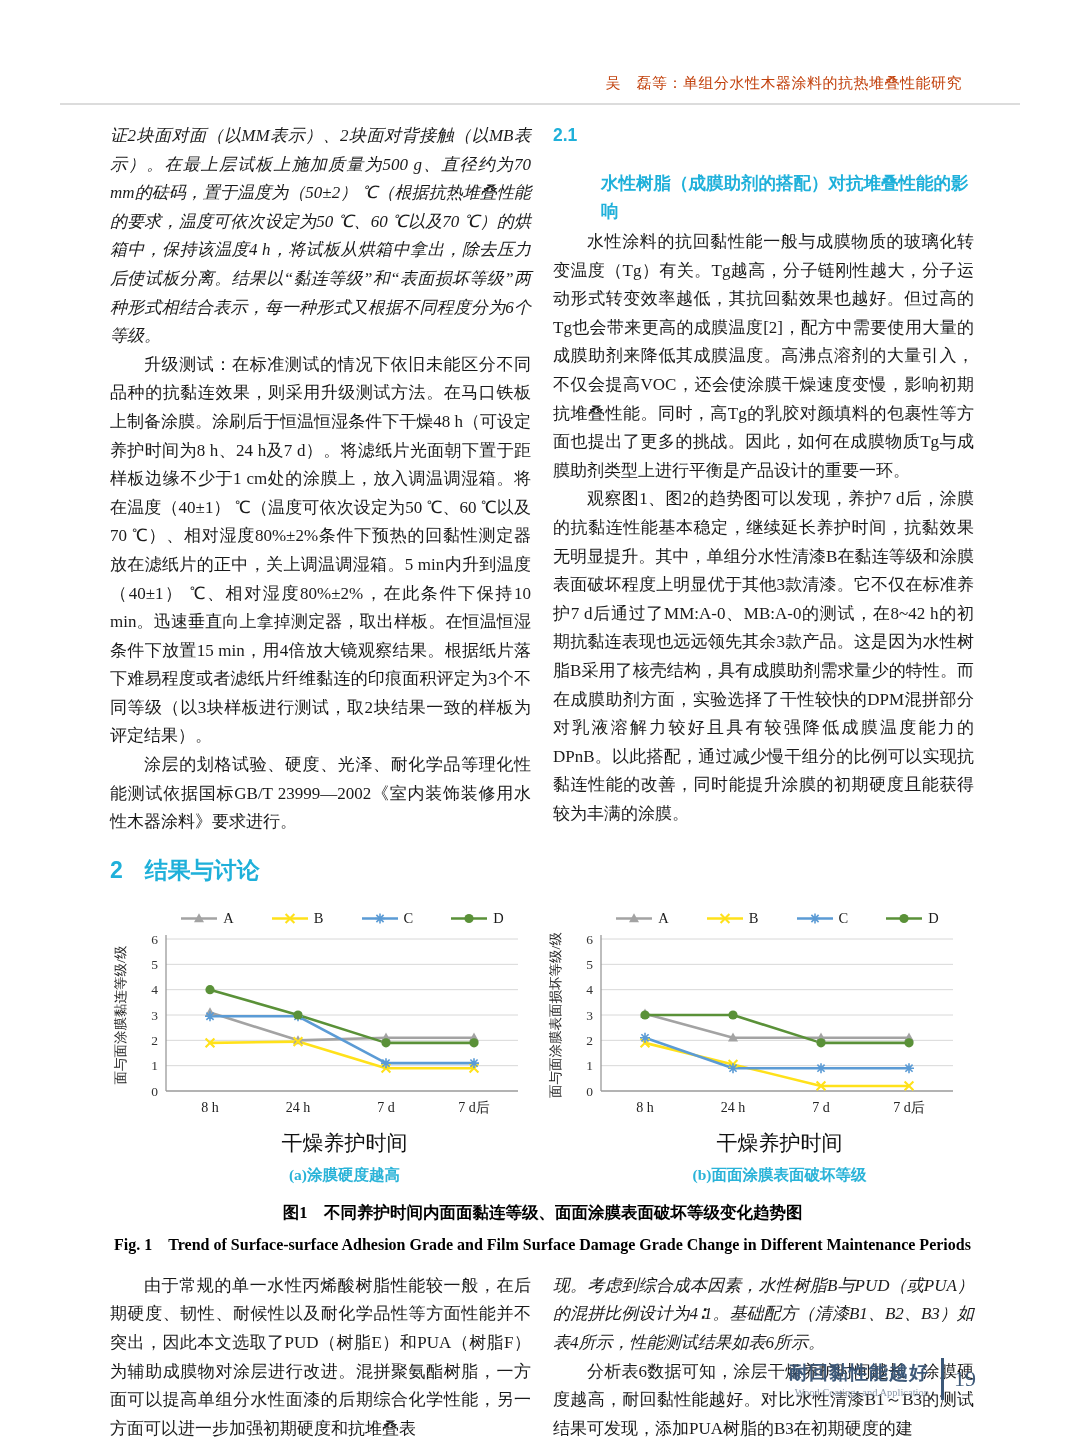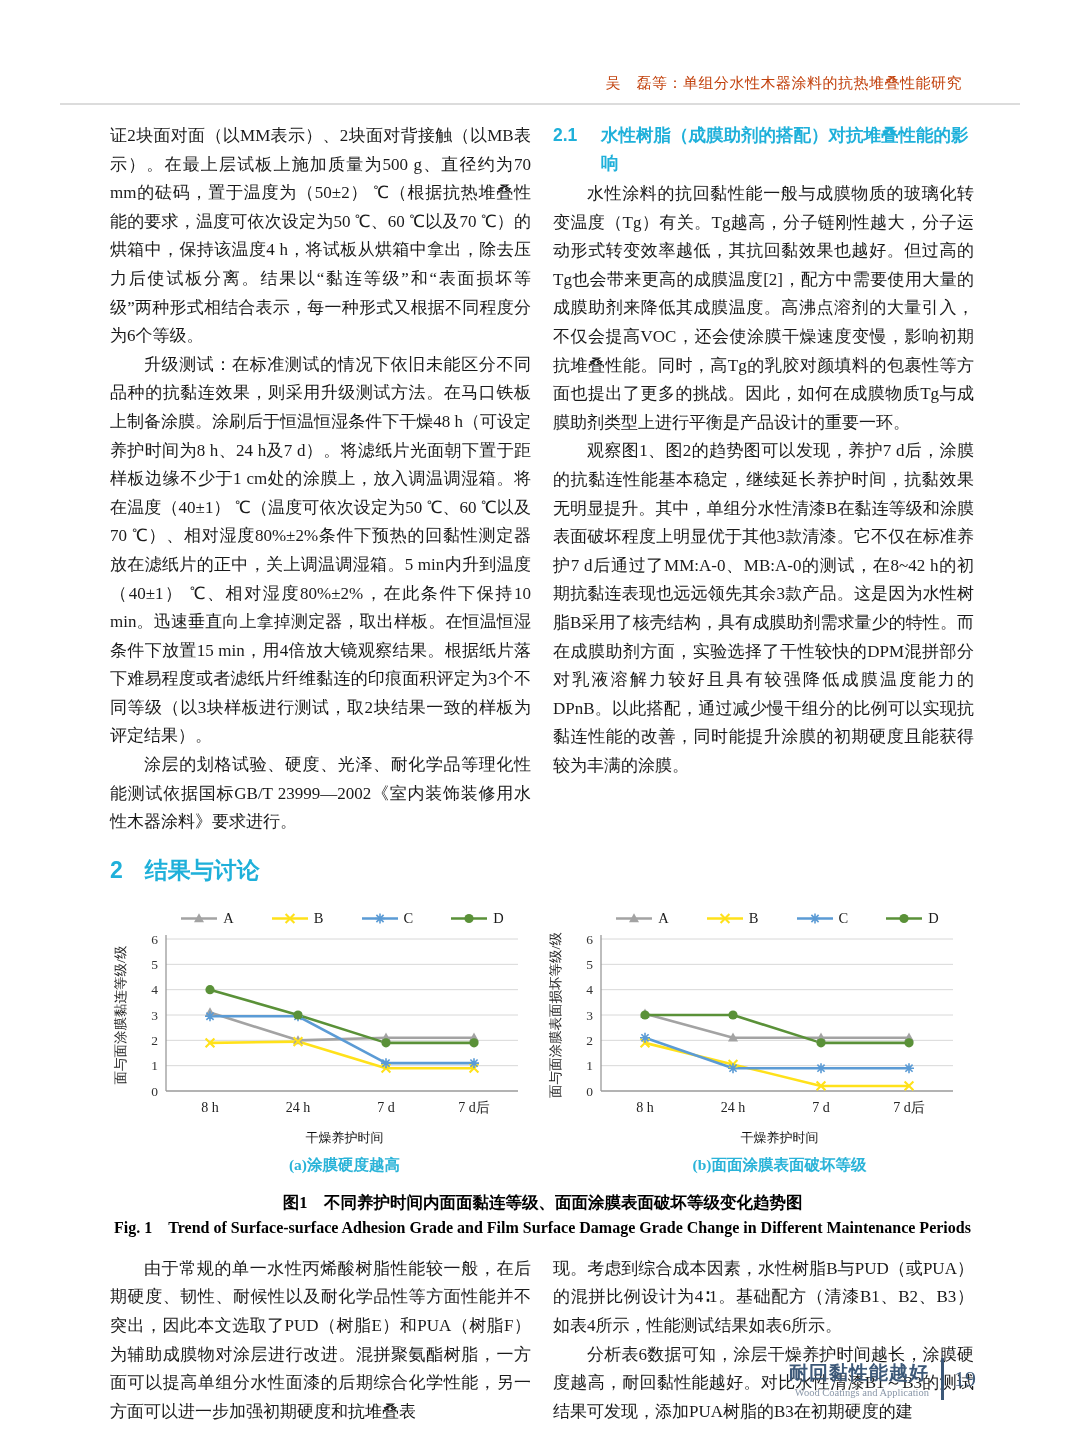--- a/index.html
+++ b/index.html
@@ -13,44 +13,44 @@
     position:absolute; top:74px; right:118px; font-size:15px; color:#c2410c;
     letter-spacing:0.5px;
   }
   .head-rule {
     position:absolute; top:103px; left:60px; right:60px; height:0;
     border-top:2px solid #dcdcdc;
   }
   .columns { display:flex; gap:22px; }
   .col { width:421px; font-size:17px; line-height:28.6px; text-align:justify; }
   .col p { margin:0; text-indent:2em; }
-  .col p.noindent { text-indent:0; }
+  .col p.noindent { text-indent:0;font-style:italic; }
   .h132 { margin:5px 0 3px; font-size:17.5px; text-indent:0; }
   .h132 .num { color:#1fb0da; font-weight:bold; font-family:"Liberation Sans",sans-serif; margin-right:14px; }
   .h132 .ttl { color:#111; }
   .h2head {
     margin:18px 0 0; font-family:"Liberation Sans",sans-serif; font-weight:bold;
     font-size:23px; color:#1fb0da; display:flex; gap:22px; line-height:30px; text-indent:0;
   }
   .h21head {
     font-family:"Liberation Sans",sans-serif; font-weight:bold; font-size:17.5px;
     color:#1fb0da; line-height:27.5px; display:flex; margin-bottom:3px; text-align:left;
   }
   .h21head .num { width:48px; flex:none; }
-  .h21head .txt { flex:1; }
+  .h21head .txt { flex:1;margin-top:48px; }
   .figwrap { margin-top:24px; }
   .figrow { display:flex; gap:14px; }
   .chart { width:421px; }
   .legend { display:flex; justify-content:center; align-items:center; gap:36px; padding-left:42px; font-size:14.5px; height:20px; }
   .legend-item { display:flex; align-items:center; gap:4px; }
   svg.plot { display:block; }
-  .xlabel { text-align:center; padding-left:48px; font-size:13px; margin-top:0; color:#111; }
+  .xlabel { text-align:center; padding-left:48px; font-size:21px; margin-top:0; color:#111; }
   .subcaption { text-align:center; padding-left:48px; font-size:15.5px; font-weight:bold; color:#2ab3d8; margin-top:8px; }
   .figcap-cn { text-align:center; font-weight:bold; font-size:16.5px; margin-top:16px; color:#000; }
-  .figcap-en { text-align:center; font-weight:bold; font-size:16px; margin-top:4px; color:#000; font-family:"Liberation Serif",serif; }
+  .figcap-en { text-align:center; font-weight:bold; font-size:16px; margin-top:11px; color:#000; font-family:"Liberation Serif",serif; }
   .columns.bottom { margin-top:16px; }
   .pagefooter { position:absolute; right:104px; top:1358px; display:flex; align-items:center; }
   .ftext { text-align:right; }
   .fcn { font-size:19px; font-weight:bold; color:#3c5878; font-family:"Liberation Sans",sans-serif; letter-spacing:1px; }
   .fen { font-size:10.5px; color:#8a97a8; margin-top:1px; }
   .fbar { width:3px; height:42px; background:#3c5878; margin:0 10px 0 12px; }
   .fnum { font-size:22px; color:#3c5878; }
 </style>
 </head>
 <body>

